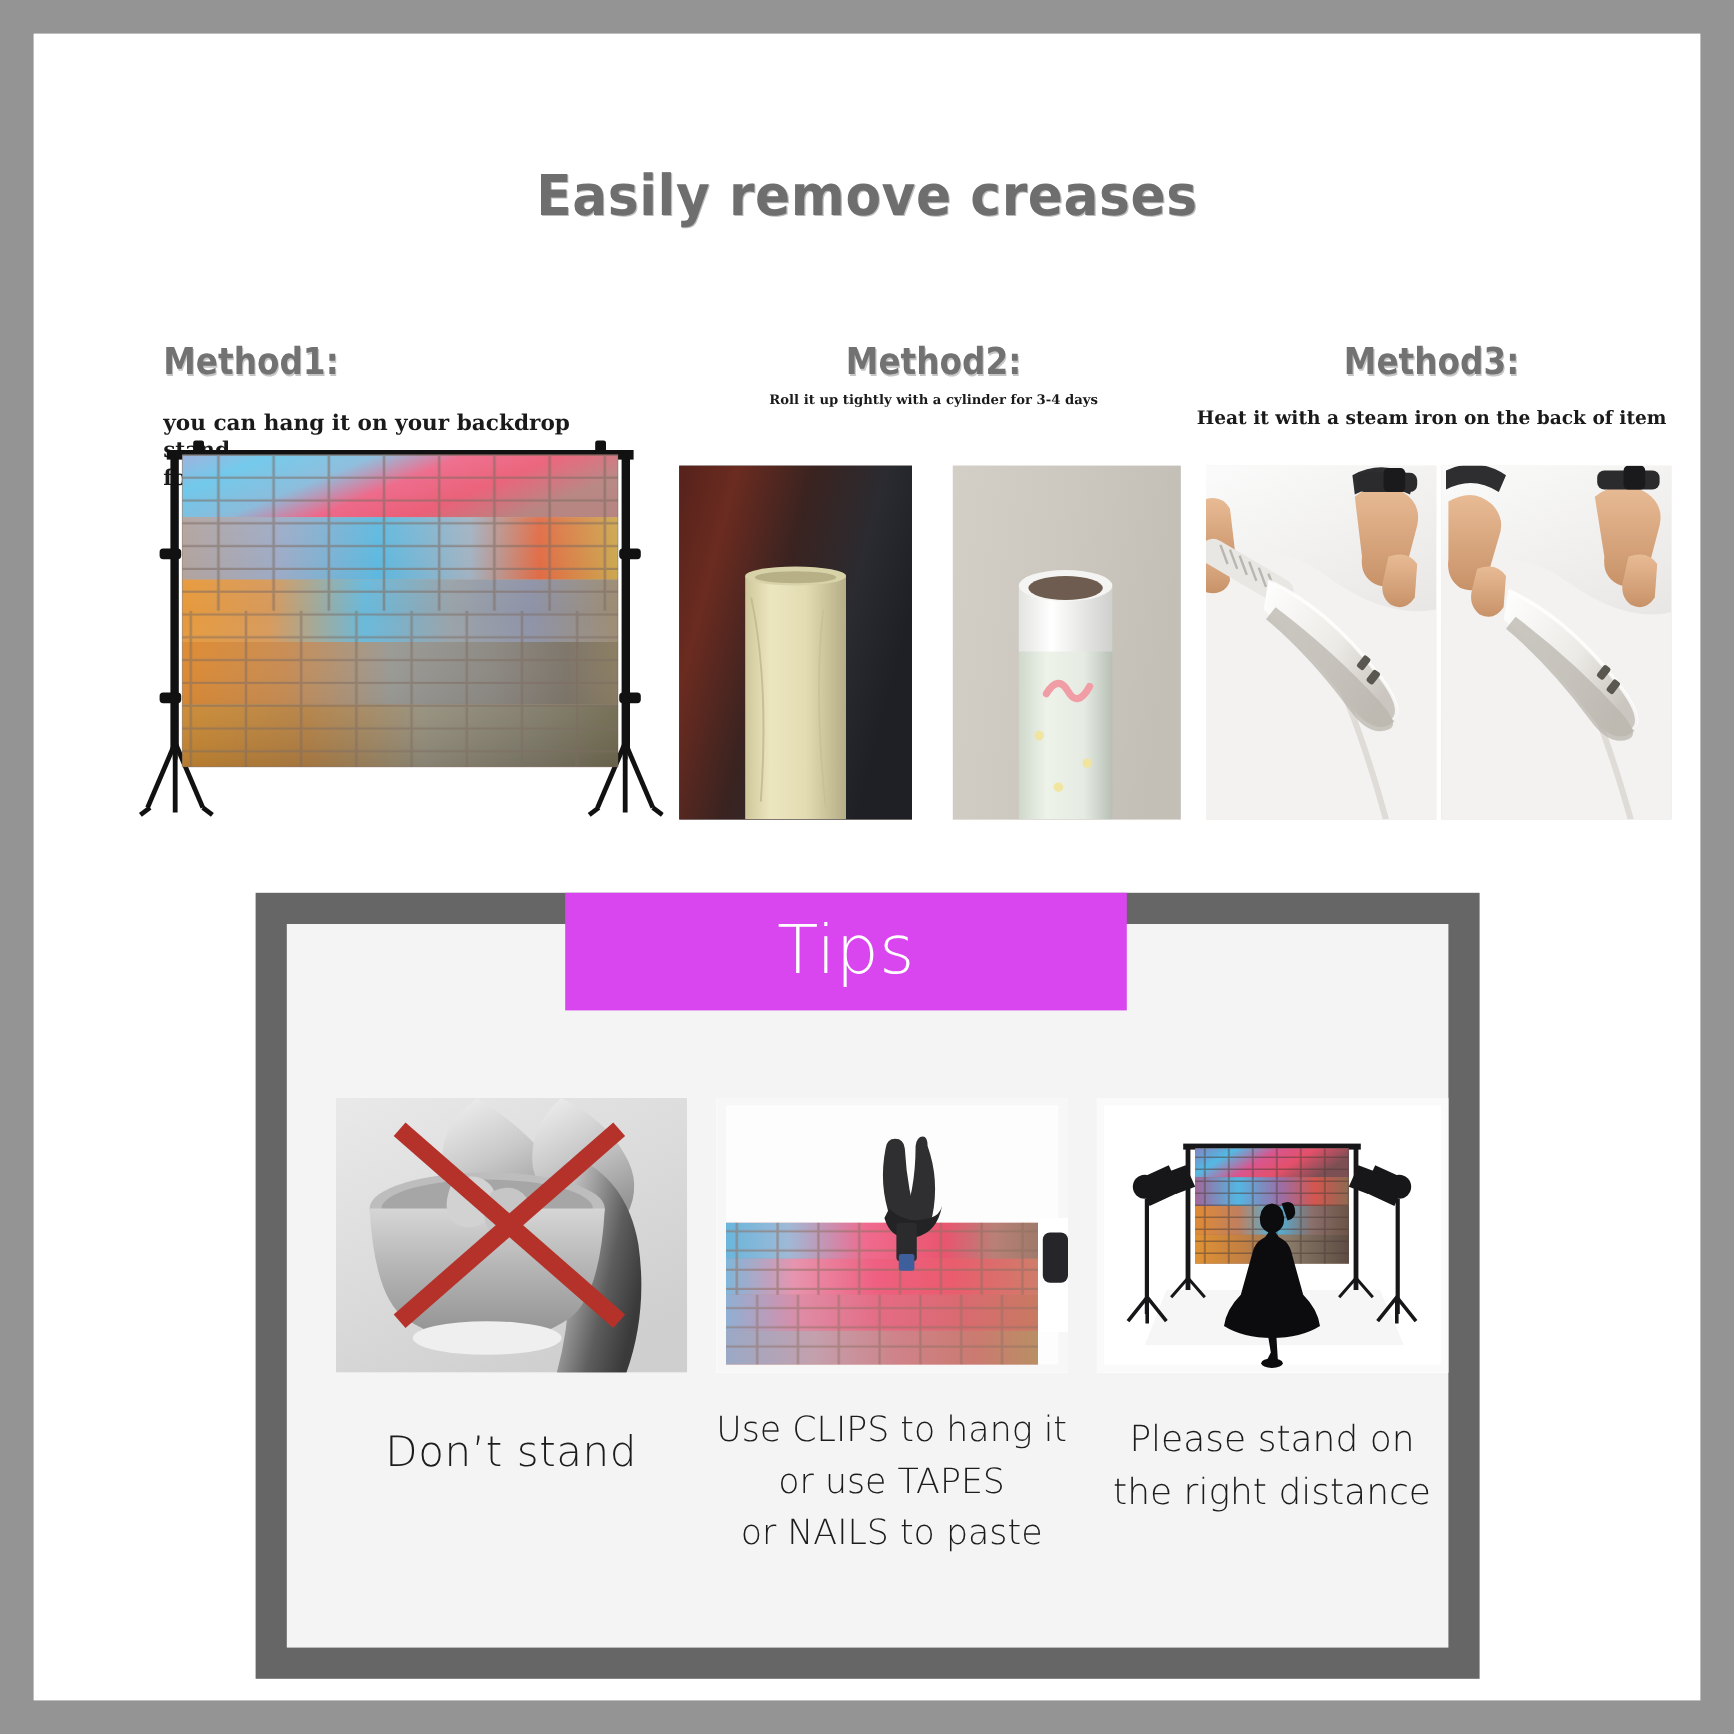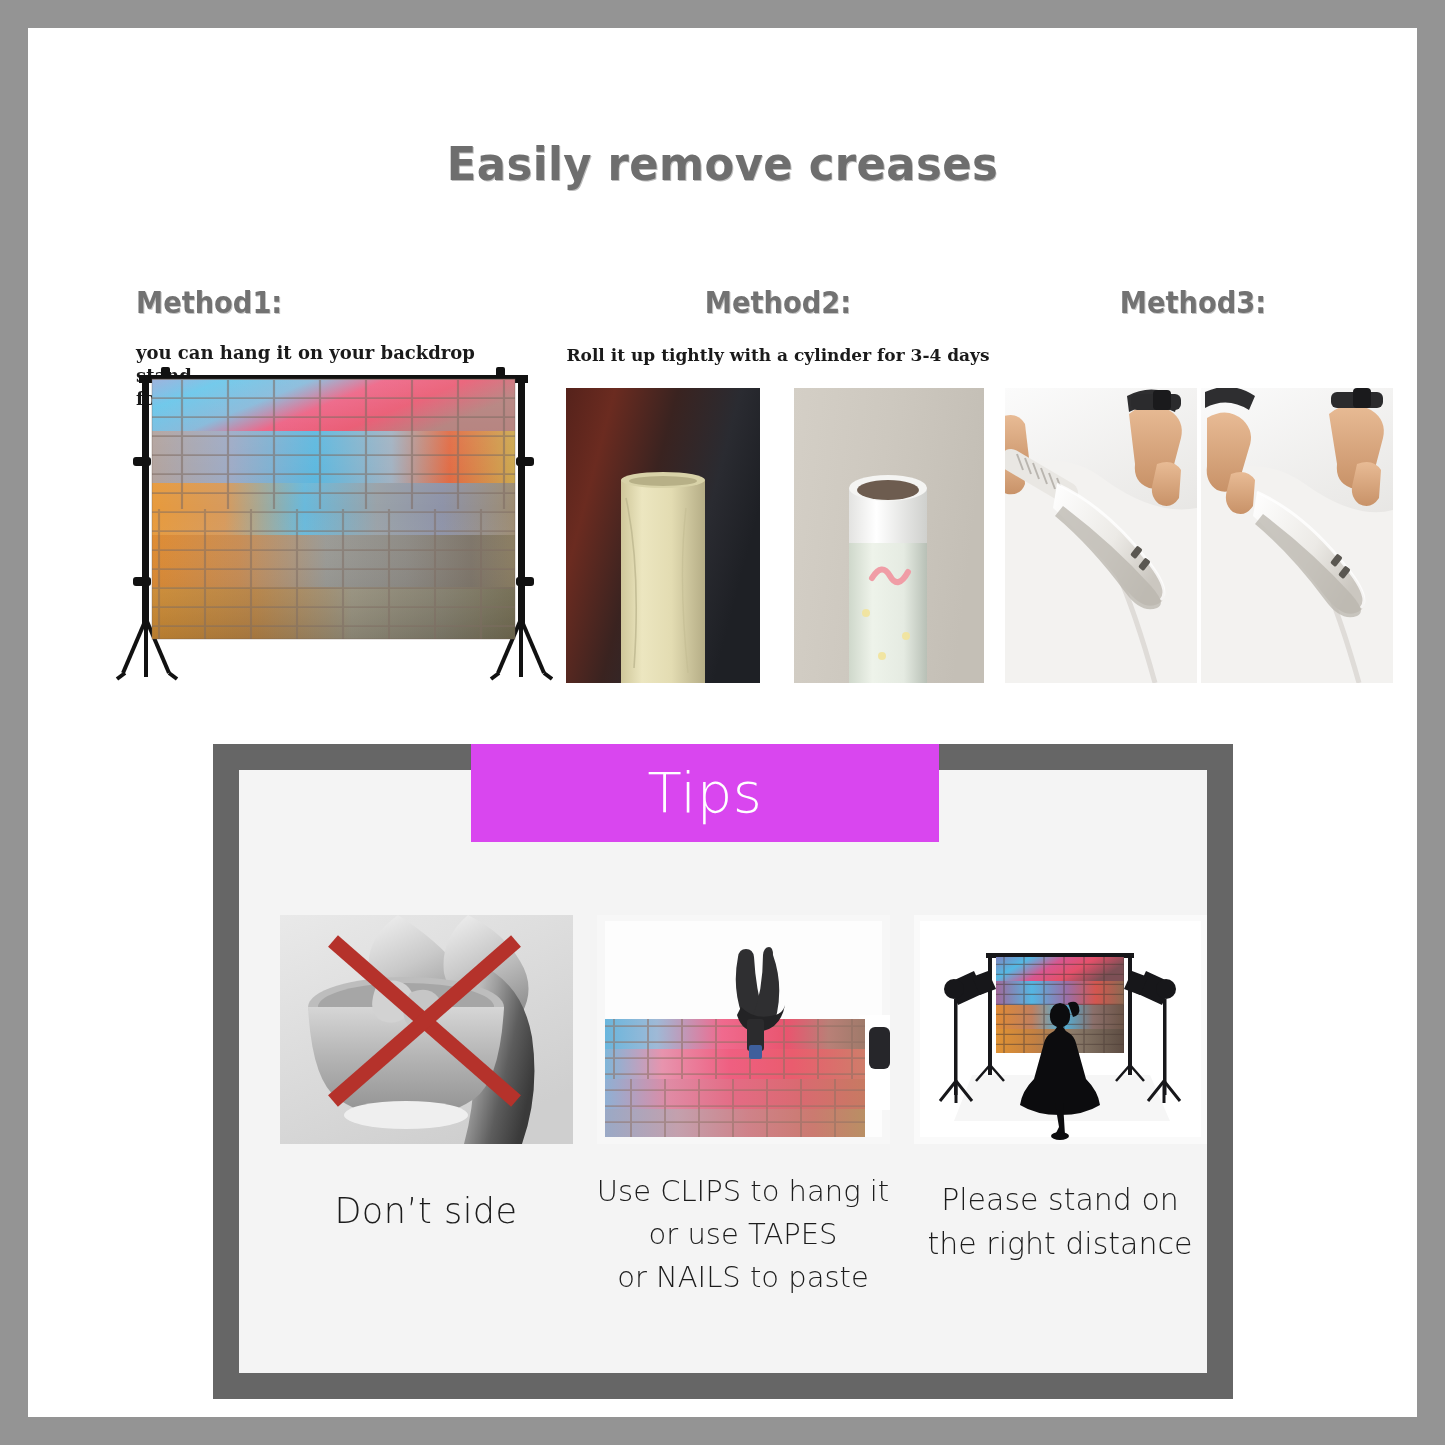--- a/index.html
+++ b/index.html
@@ -48,21 +48,21 @@
     font-weight:bold;
     font-size:18px;
     line-height:1.28;
     color:#1a1a1a;
     margin-top:10px;
   }
   .m2 .m-body,.m3 .m-body{text-align:center;}
   .m1 .m-head{position:absolute;left:53px;top:256px;}
   .m1 .m-body{position:absolute;left:53px;top:303px;width:395px;}
   .m2 .m-head{position:absolute;left:0;top:256px;width:100%;}
-  .m2 .m-body{position:absolute;left:0;top:307px;width:100%;font-size:17px;}
+  .m2 .m-body{position:absolute;left:0;top:289px;width:100%;font-size:11px;}
   .m3 .m-head{position:absolute;left:0;top:256px;width:100%;}
   .m3 .m-body{position:absolute;left:0;top:300px;width:100%;font-size:15.5px;line-height:1.3;}
 
   
   .stand{position:absolute;left:30px;top:333px;width:440px;height:330px;}
   .stand svg{display:block;}
   
   .m2photos{position:absolute;left:18px;top:360px;width:430px;height:295px;}
   .photo{position:absolute;top:0;height:295px;overflow:hidden;}
   .p-left{left:0;width:194px;background:#2a1a16;}
@@ -300,20 +300,21 @@
             <circle cx="112" cy="248" r="4" fill="#f2e39a" opacity="0.9"></circle>
             <circle cx="88" cy="268" r="4" fill="#f2e39a" opacity="0.9"></circle>
           </svg>
         </div>
       </div>
     </div>
 
     <div class="method m3">
       <div class="m-head">Method3:</div>
       <div class="m-body">
+        <div>Heat it with a steam iron on the back of item</div>
       </div>
 
       <div class="m3photos">
         <div class="ironpane ip-left">
           <svg width="192" height="295" viewBox="0 0 192 295">
             <defs>
               <linearGradient id="clothg" x1="0" y1="0" x2="0.3" y2="1">
                 <stop offset="0" stop-color="#fbfbfb"></stop>
                 <stop offset="0.55" stop-color="#ebeae8"></stop>
                 <stop offset="1" stop-color="#dcdad7"></stop>
@@ -430,21 +431,21 @@
               <path d="M96 72 q16 -12 30 -2 q12 10 4 26 q-10 16 -28 10 q-16 -8 -6 -34 Z" fill="#d2d2d2"></path>
               <path d="M130 78 q18 -8 28 4 q10 12 -2 26 q-14 12 -28 2 q-10 -12 2 -32 Z" fill="#c6c6c6"></path>
 
               <g stroke="#b5322b" stroke-width="15" stroke-linecap="butt">
                 <line x1="53" y1="26" x2="236" y2="186"></line>
                 <line x1="236" y1="26" x2="53" y2="186"></line>
               </g>
             </svg>
           </div>
           <div class="tip-cap">
-            <div>Don’t  side</div>
+            <div>Don’t  stand</div>
           </div>
         </div>
 
         <div class="tip tip2">
           <div class="tip-img">
             <svg width="293" height="229" viewBox="0 0 293 229">
               <defs>
                 <linearGradient id="pinkbrickA" x1="0" y1="0" x2="1" y2="0">
                   <stop offset="0" stop-color="#69b6dd"></stop>
                   <stop offset="0.20" stop-color="#9fb9d6"></stop>

